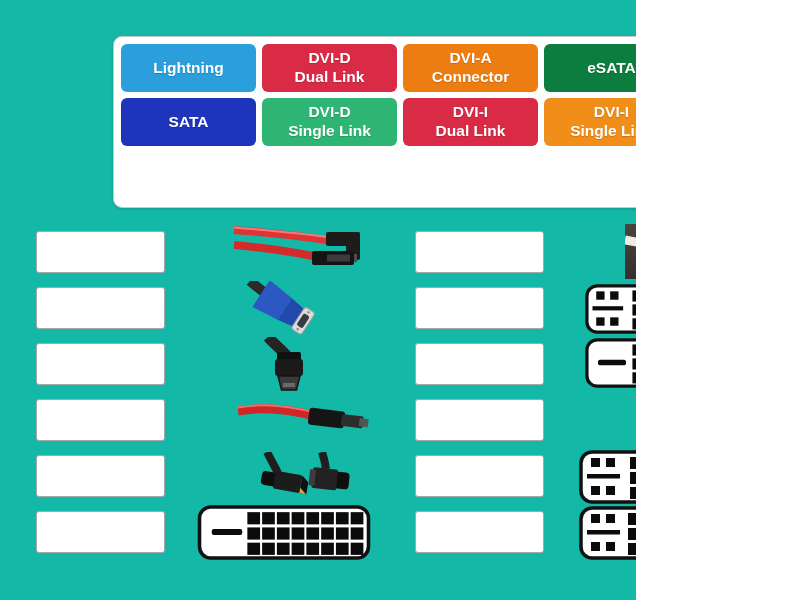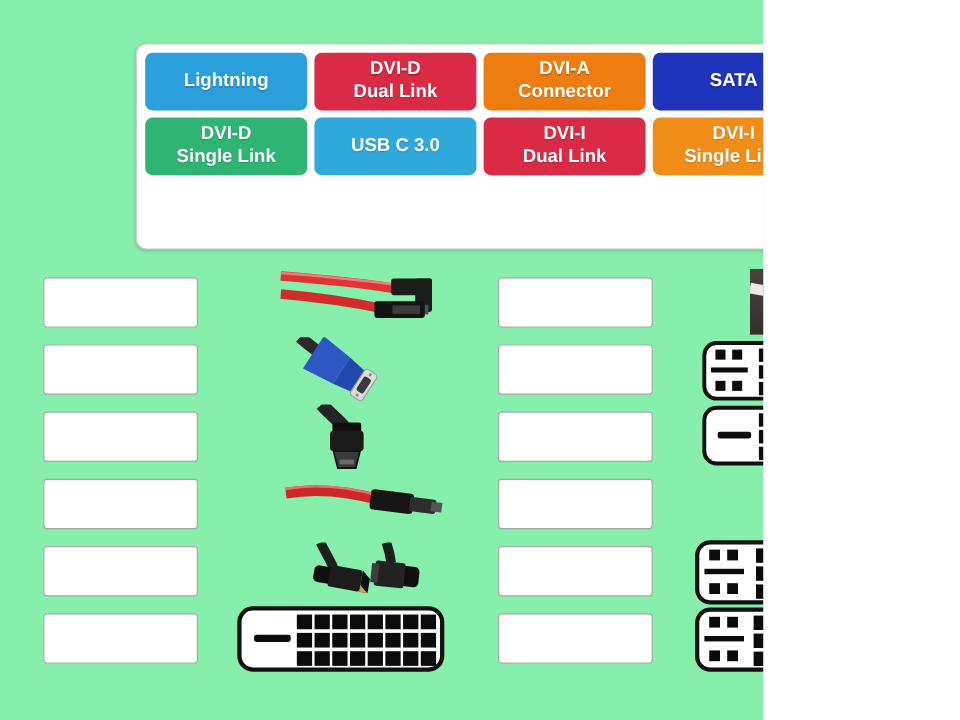--- a/index.html
+++ b/index.html
@@ -1,16 +1,16 @@
 <!DOCTYPE html>
 <html><head>
 <meta charset="utf-8">
 <style>
   html,body{margin:0;padding:0;background:#fff;}
-  .stage{position:relative;width:636px;height:600px;background:#86efac;overflow:hidden;
+  .stage{position:relative;width:636px;height:600px;background:#14b8a6;overflow:hidden;
          font-family:"Liberation Sans",sans-serif;}
   
   .bank{position:absolute;left:113px;top:36px;width:574px;height:172px;box-sizing:border-box;
         background:#fff;border:1px solid #c9c9c9;border-radius:9px;
         box-shadow:0 1px 3px rgba(0,0,0,.18);padding:7px;
         display:grid;grid-template-columns:repeat(4,1fr);grid-template-rows:repeat(3,1fr);gap:6px;}
   .tile{border-radius:6px;display:flex;align-items:center;justify-content:center;text-align:center;
         color:#fff;font-weight:bold;font-size:15.5px;line-height:1.22;white-space:pre-line;
         cursor:grab;text-shadow:0 1px 1px rgba(0,0,0,.18);user-select:none;}
   
@@ -105,24 +105,24 @@
       </linearGradient>
     </defs>
   </svg>
 
   <div class="bank">
     <div class="tile" style="background: rgb(43, 159, 219);">Lightning</div>
     <div class="tile" style="background: rgb(217, 43, 69);">DVI-D
 Dual Link</div>
     <div class="tile" style="background: rgb(238, 125, 17);">DVI-A
 Connector</div>
+    <div class="tile" style="background: rgb(12, 125, 62);">eSATA</div>
     <div class="tile" style="background: rgb(30, 53, 187); text-align: right;">SATA</div>
     <div class="tile" style="background: rgb(47, 181, 115);">DVI-D
 Single Link</div>
-    <div class="tile" style="background: rgb(47, 169, 220);">USB C 3.0</div>
     <div class="tile" style="background: rgb(217, 43, 69);">DVI-I
 Dual Link</div>
     <div class="tile" style="background: rgb(240, 142, 25);">DVI-I
 Single Link</div>
   </div>
 
   <div class="dropbox" style="left:36px;top:231px"></div>
   <div class="dropbox" style="left:36px;top:287px"></div>
   <div class="dropbox" style="left:36px;top:343px"></div>
   <div class="dropbox" style="left:36px;top:399px"></div>

